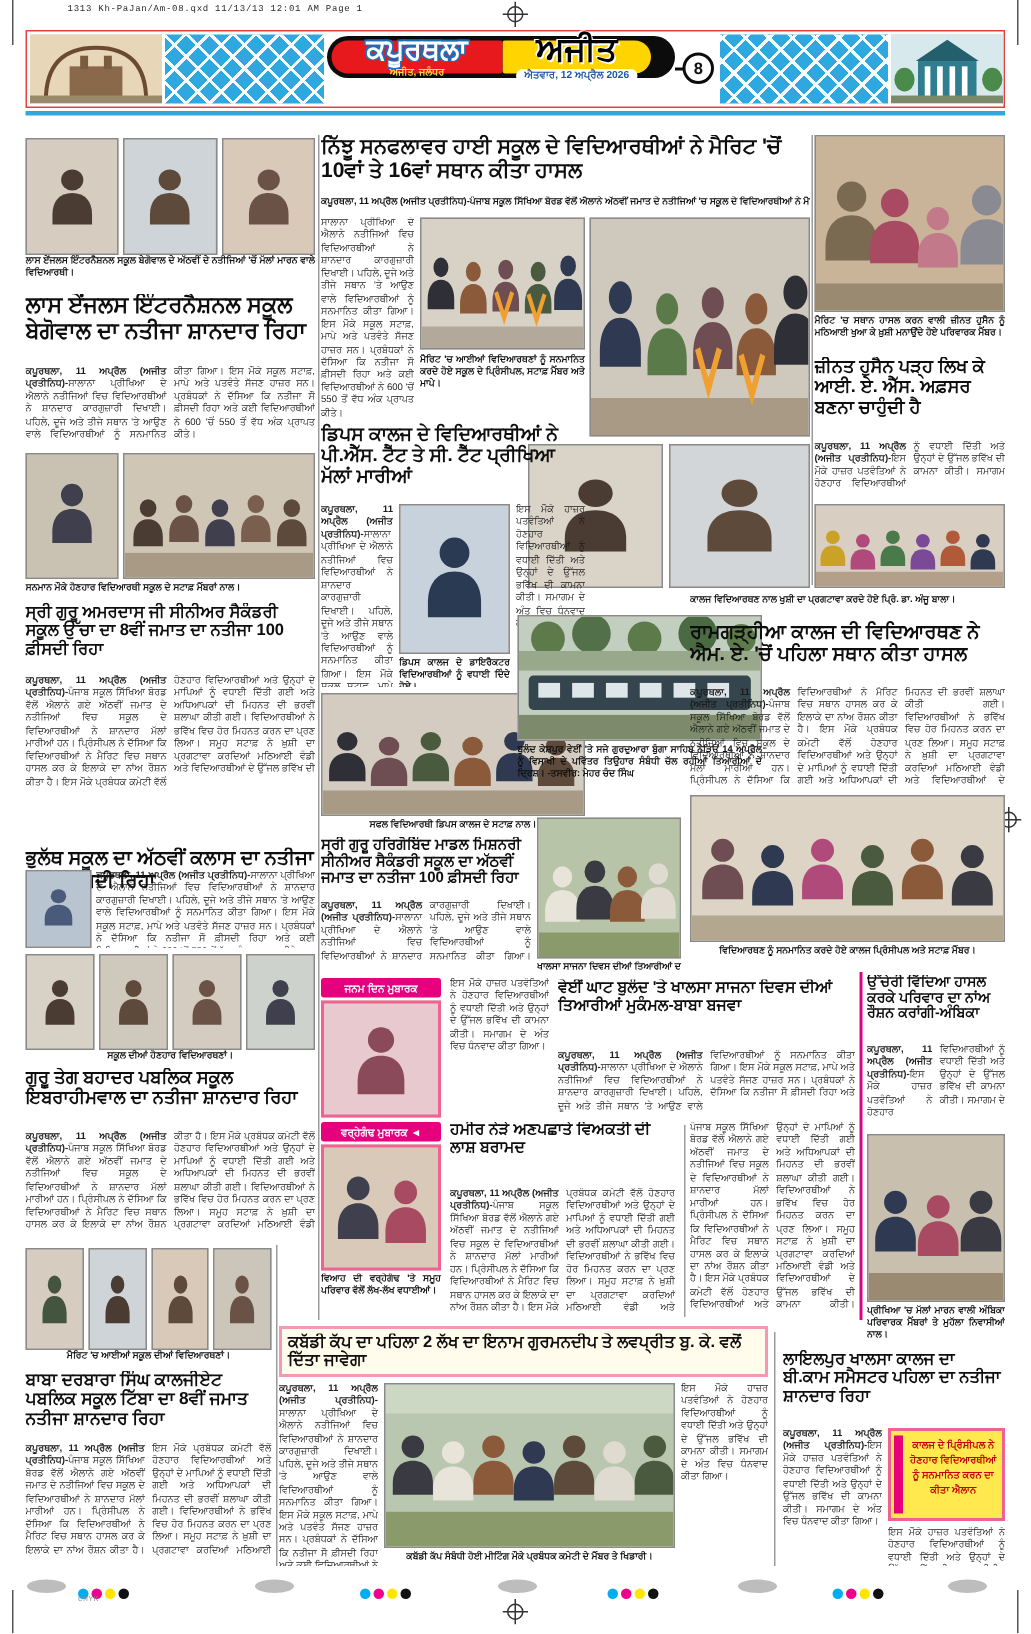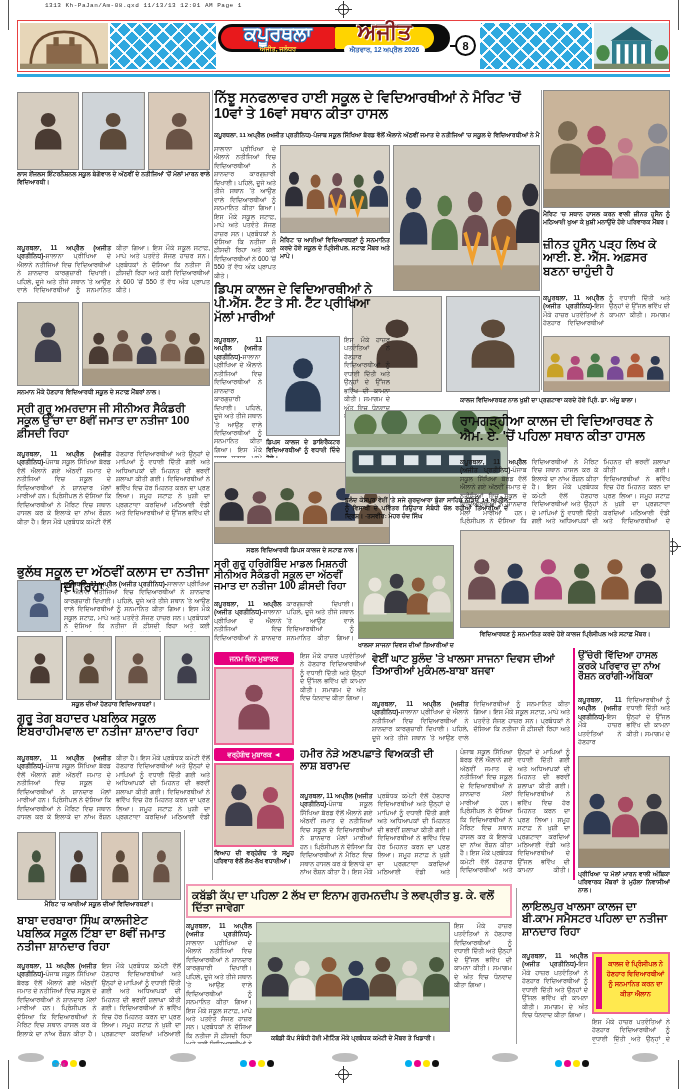--- a/index.html
+++ b/index.html
@@ -26,21 +26,21 @@
        background-image:repeating-linear-gradient(45deg,transparent 0 9px,rgba(255,255,255,.95) 9px 11px),
                         repeating-linear-gradient(-45deg,transparent 0 9px,rgba(255,255,255,.95) 9px 11px)}
   .capblk{background:#0c0c0c;border-radius:24px;display:flex;align-items:stretch;padding:3px 16px 3px 3px}
   .capred{background:#e8191c;border-radius:20px 3px 3px 20px;flex:1.15;display:flex;flex-direction:column;
           align-items:center;justify-content:center;position:relative}
   .capred .city{font-size:19px;font-weight:bold;color:#fff;line-height:1;
           text-shadow:1px 1px 0 #1f6fb8,-1px 1px 0 #1f6fb8,1px -1px 0 #1f6fb8,-1px -1px 0 #1f6fb8}
   .capred .ed{font-size:6.5px;font-weight:bold;color:#ffe14d;margin-top:2px}
   .capyel{background:#ffd400;border-radius:3px 20px 20px 3px;flex:1;display:flex;flex-direction:column;
           align-items:center;justify-content:center}
-  .capyel .paper{font-size:22px;font-weight:bold;color:#7f1d1d;line-height:1;
+  .capyel .paper{font-size:22px;font-weight:bold;color:#000000;line-height:1;
           text-shadow:1px 1px 0 #fff,-1px -1px 0 #fff}
   .capyel .date{background:#fff;border-radius:6px;font-size:6.8px;font-weight:bold;color:#1f56a8;
           padding:1px 6px;margin-top:2px;white-space:nowrap}
   .pgc{border:2px solid #0c0c0c;border-radius:50%;background:#fff;display:flex;align-items:center;
        justify-content:center;font-weight:bold;font-size:11px;color:#111}
   .glabel{background:#e6007e;color:#fff;font-size:7px;font-weight:bold;display:flex;align-items:center;
           justify-content:center;border-radius:2px;white-space:nowrap;overflow:hidden}
   .gph{border:2px solid #f06292}
   .boxhl{border:2px solid #f299b5;background:#fffceb;display:flex;align-items:center;justify-content:center}
   .notice{border:2px solid #f06292;background:#ffe94f;color:#c40000;font-size:6.6px;font-weight:bold;
@@ -145,20 +145,21 @@
         </svg>
       </div>
     <div class="ph">
         <svg viewBox="0 0 60 80" preserveAspectRatio="none">
           <rect width="60" height="80" fill="#d9c9b8"></rect>
           <use href="#bust" fill="#6a5346" transform="translate(14 18) scale(1.6)"></use>
         </svg>
       </div>
   </div>
   <div class="abs cap" style="left:17px;top:170px;width:193px;height:24px">ਲਾਸ ਏਂਜਲਸ ਇੰਟਰਨੈਸ਼ਨਲ ਸਕੂਲ ਬੇਗੋਵਾਲ ਦੇ ਅੱਠਵੀਂ ਦੇ ਨਤੀਜਿਆਂ 'ਚੋਂ ਮੱਲਾਂ ਮਾਰਨ ਵਾਲੇ ਵਿਦਿਆਰਥੀ।</div>
+  <div class="abs hl" style="left:17px;top:196px;width:193px;height:46px;font-size:15px">ਲਾਸ ਏਂਜਲਸ ਇੰਟਰਨੈਸ਼ਨਲ ਸਕੂਲ ਬੇਗੋਵਾਲ ਦਾ ਨਤੀਜਾ ਸ਼ਾਨਦਾਰ ਰਿਹਾ</div>
   <div class="abs bd c2" style="left:17px;top:244px;width:193px;height:56px">
     <span class="dl">ਕਪੂਰਥਲਾ, 11 ਅਪ੍ਰੈਲ (ਅਜੀਤ ਪ੍ਰਤੀਨਿਧ)-</span><span>ਸਾਲਾਨਾ ਪ੍ਰੀਖਿਆ ਦੇ ਐਲਾਨੇ ਨਤੀਜਿਆਂ ਵਿਚ ਵਿਦਿਆਰਥੀਆਂ ਨੇ ਸ਼ਾਨਦਾਰ ਕਾਰਗੁਜ਼ਾਰੀ ਦਿਖਾਈ। ਪਹਿਲੇ, ਦੂਜੇ ਅਤੇ ਤੀਜੇ ਸਥਾਨ 'ਤੇ ਆਉਣ ਵਾਲੇ ਵਿਦਿਆਰਥੀਆਂ ਨੂੰ ਸਨਮਾਨਿਤ ਕੀਤਾ ਗਿਆ। ਇਸ ਮੌਕੇ ਸਕੂਲ ਸਟਾਫ਼, ਮਾਪੇ ਅਤੇ ਪਤਵੰਤੇ ਸੱਜਣ ਹਾਜ਼ਰ ਸਨ। ਪ੍ਰਬੰਧਕਾਂ ਨੇ ਦੱਸਿਆ ਕਿ ਨਤੀਜਾ ਸੌ ਫ਼ੀਸਦੀ ਰਿਹਾ ਅਤੇ ਕਈ ਵਿਦਿਆਰਥੀਆਂ ਨੇ 600 'ਚੋਂ 550 ਤੋਂ ਵੱਧ ਅੰਕ ਪ੍ਰਾਪਤ ਕੀਤੇ।</span>
   </div>
   <div class="abs ph" style="left:17px;top:302px;width:62px;height:84px">
     <svg viewBox="0 0 60 80" preserveAspectRatio="none">
         <rect width="60" height="80" fill="#c9c2b2"></rect>
         <use href="#bust" fill="#3f3f4d" transform="translate(14 16) scale(1.6)"></use>
       </svg>
   </div>
   <div class="abs ph" style="left:82px;top:302px;width:128px;height:84px">

